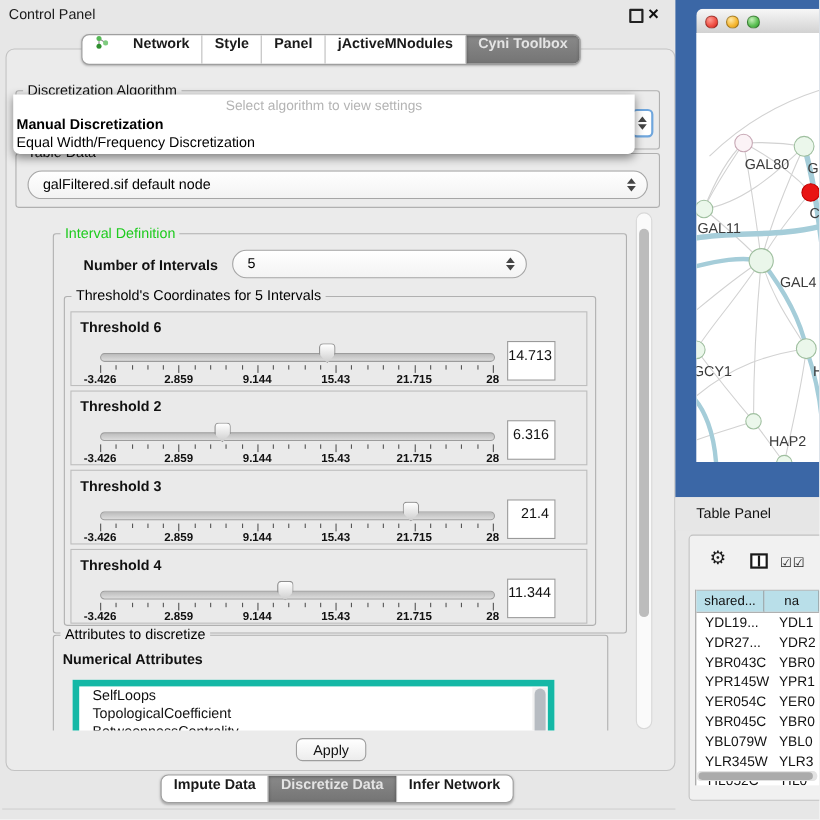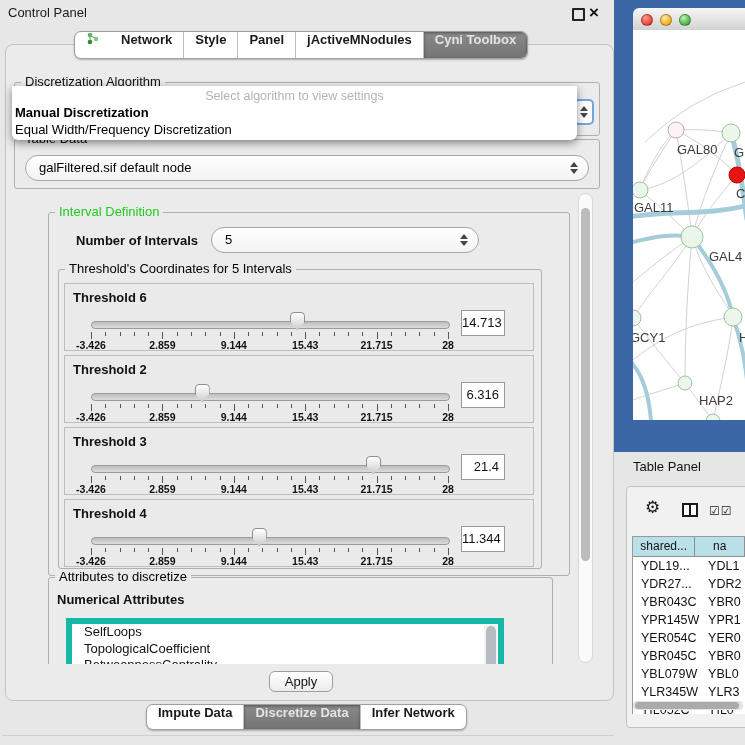--- a/index.html
+++ b/index.html
@@ -66,21 +66,21 @@
   .thr-track{position:absolute;left:26px;top:37px;width:357px;height:6px;border:1px solid #9c9c9c;
              border-radius:4px;background:linear-gradient(#bdbdbd,#dcdcdc);}
   .thr-thumb{position:absolute;top:28px;width:15px;height:18px;background:linear-gradient(#ffffff,#cfcfcf);
              border:1px solid #8f8f8f;border-radius:4px 4px 0 0;box-sizing:border-box;
              clip-path:polygon(0 0,100% 0,100% 55%,50% 100%,0 55%);}
   .ticks{position:absolute;left:26px;top:48px;width:357px;height:8px;}
   .tick{position:absolute;top:0;width:1px;height:4px;background:#555;}
   .tick.major{height:7px;}
   .tlabels{position:absolute;left:26px;top:55px;width:357px;height:12px;}
   .tlabel{position:absolute;top:0;transform:translateX(-50%);font-size:10.5px;font-weight:bold;color:#111;white-space:nowrap;}
-  .thr-value{position:absolute;left:396px;top:26px;width:44px;height:26px;background:#fff;border:1px solid #9a9a9a;
+  .thr-value{position:absolute;left:396px;top:26px;width:44px;height:36px;background:#fff;border:1px solid #9a9a9a;
              box-sizing:border-box;font-size:13px;line-height:24px;text-align:right;padding-right:5px;}
 
   
   .attr-title{position:absolute;left:8px;top:14px;font-weight:bold;font-size:13px;}
   .attr-list{position:absolute;left:17px;top:40px;width:438px;height:80px;background:#fff;border:6px solid #14b8a6;box-sizing:border-box;}
   .attr-item{padding:1px 0 1px 12px;font-size:13px;line-height:14.5px;}
   .attr-scroll{position:absolute;right:1px;top:1px;width:13px;height:76px;background:#f1f1f1;}
   .attr-scroll .thumb{position:absolute;left:1.5px;top:1px;width:10px;height:74px;background:#b7bcc2;border-radius:6px;}
 
   

